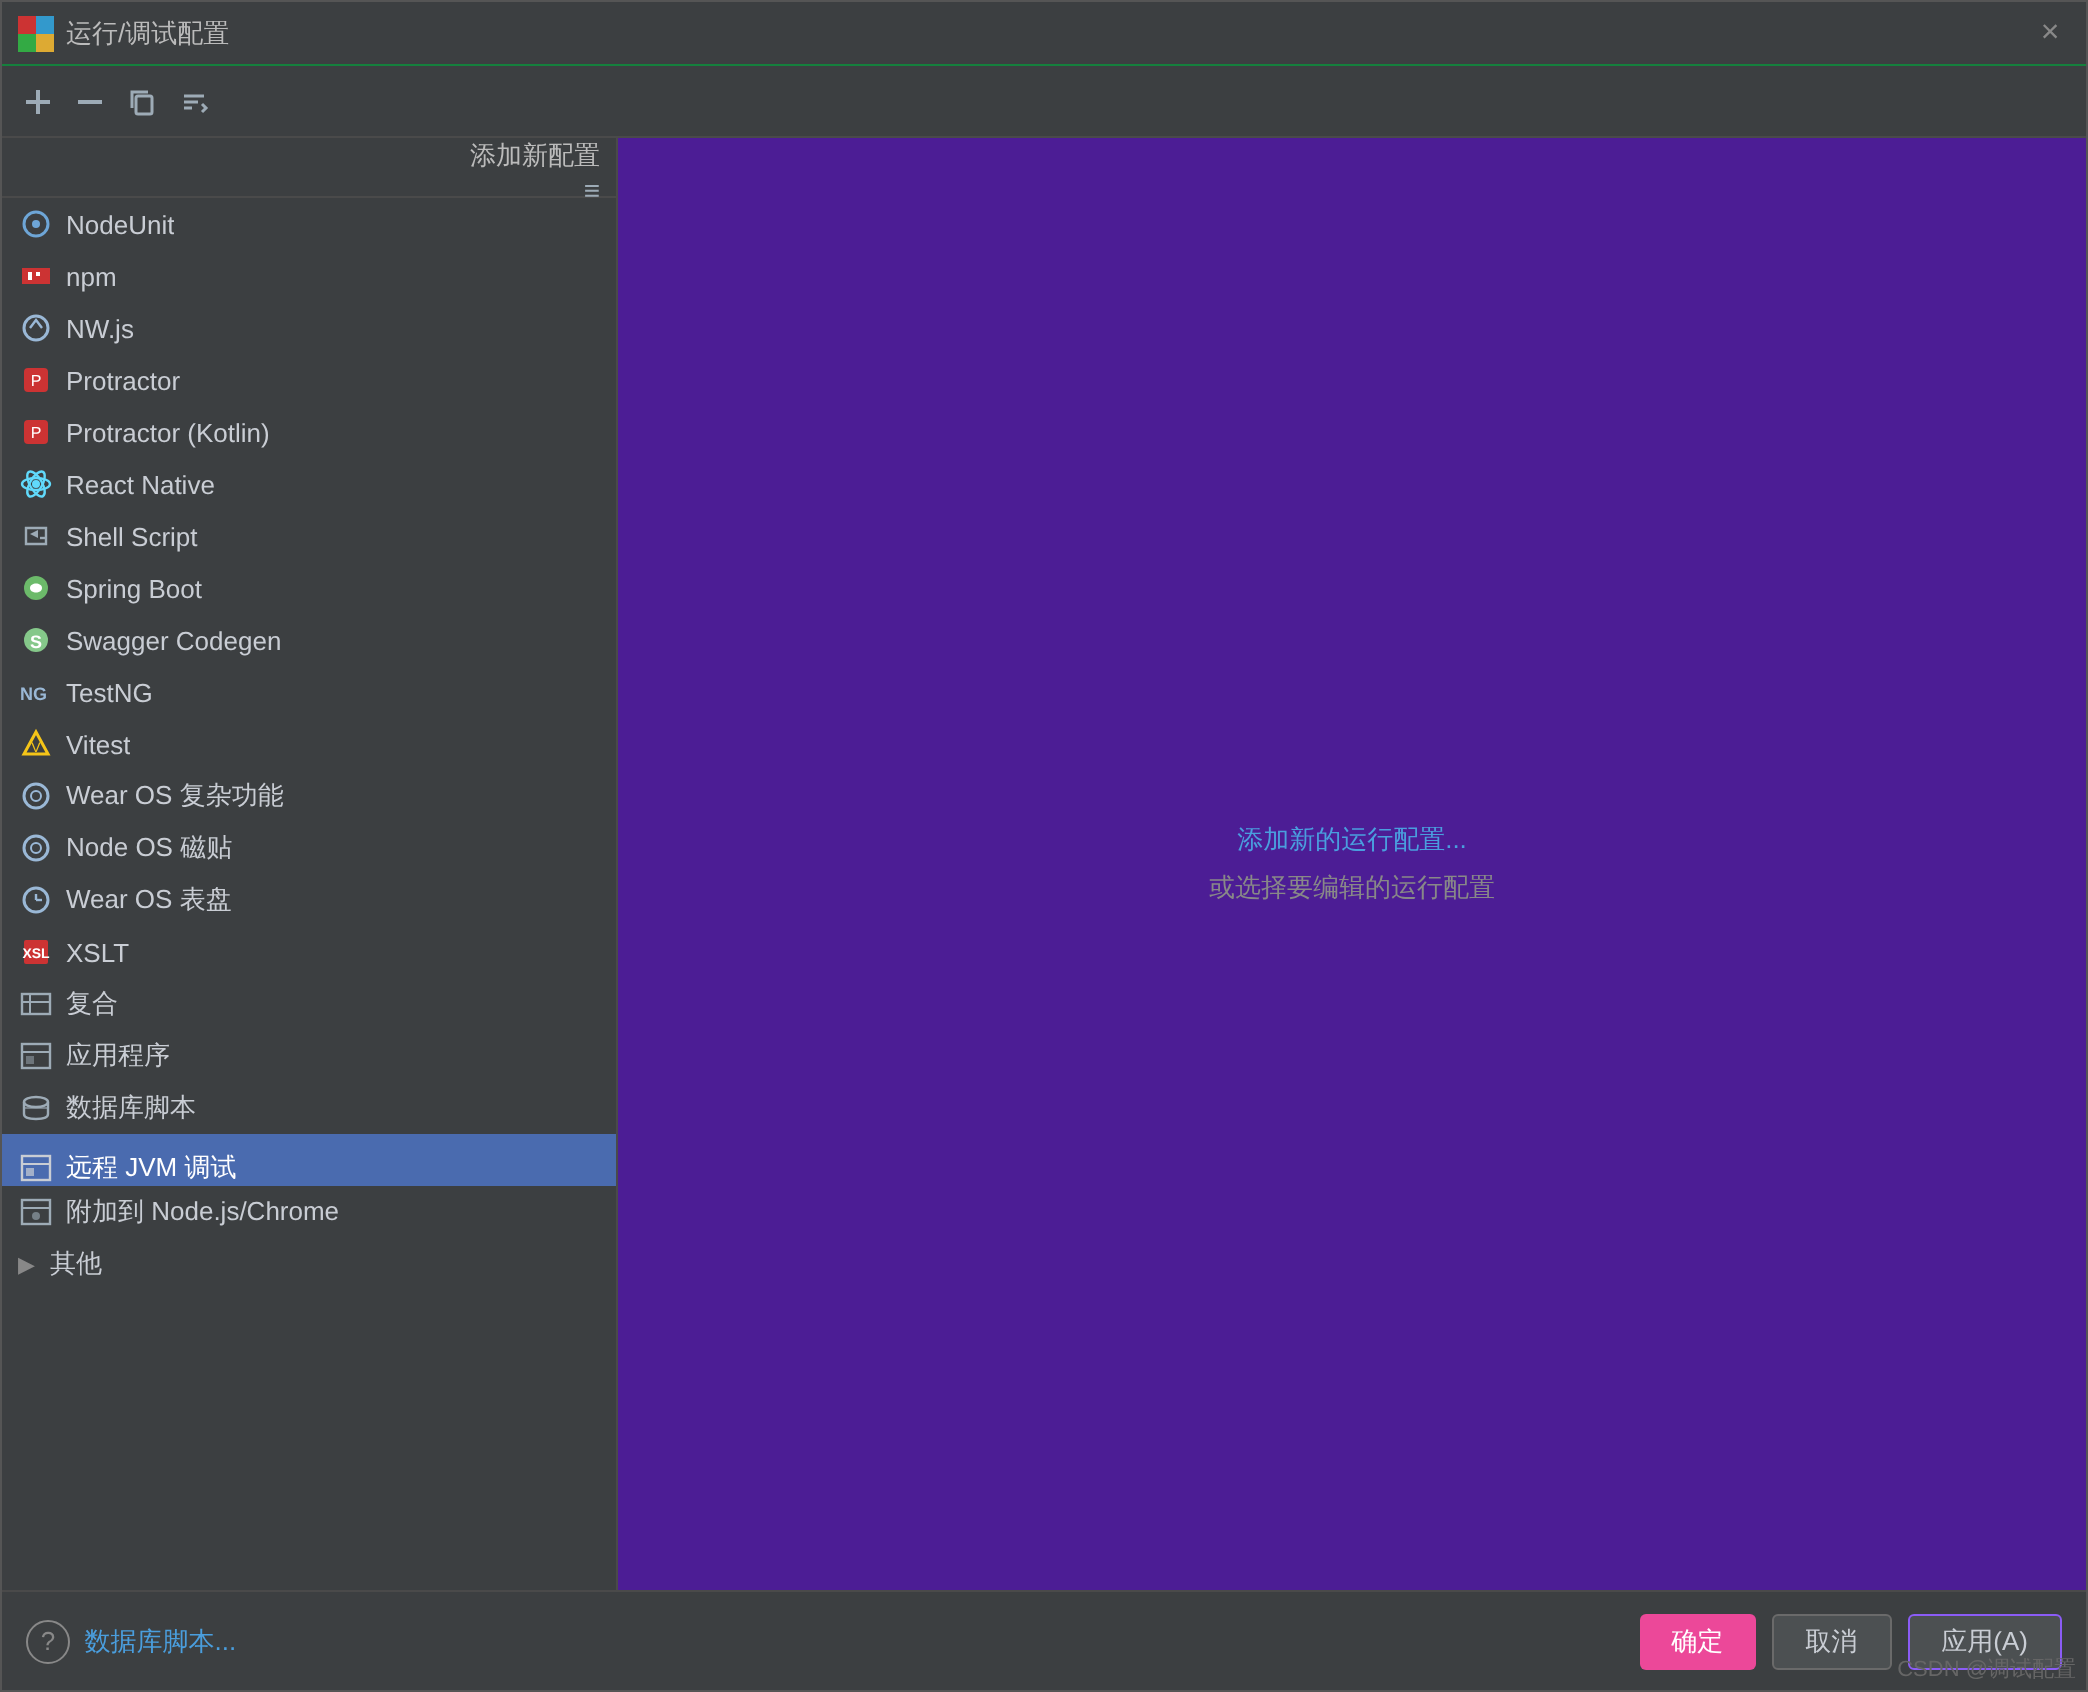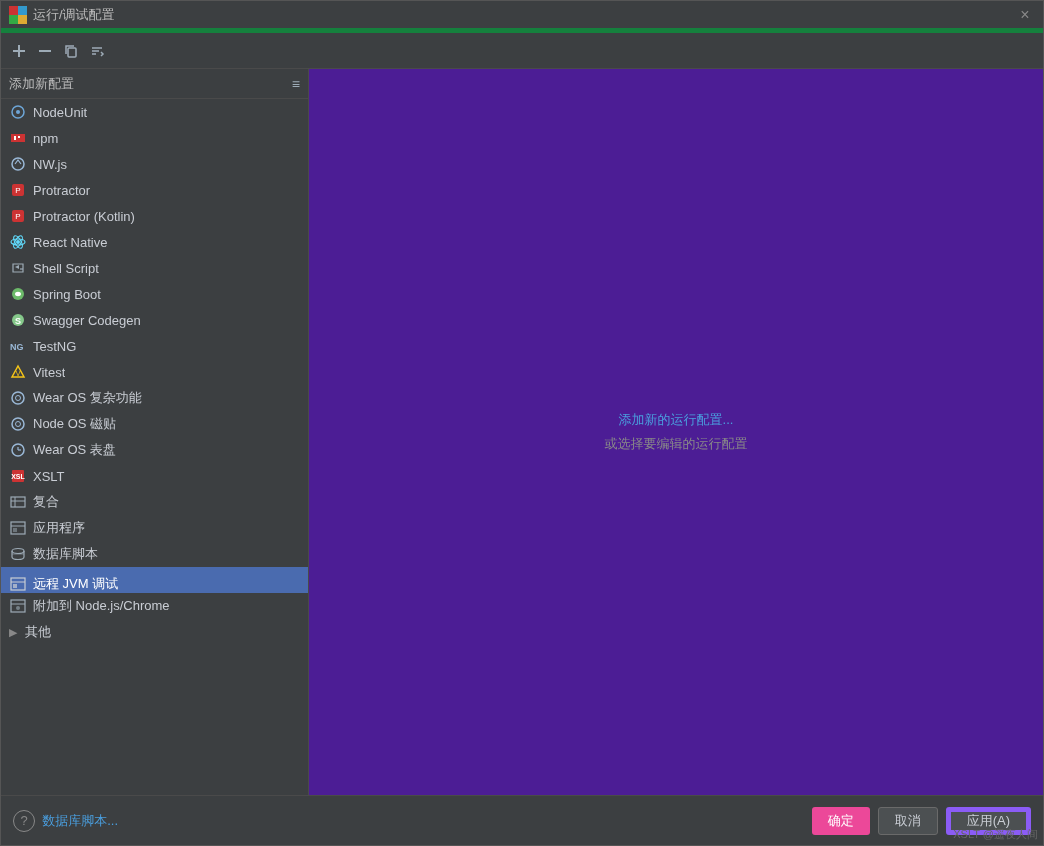--- a/index.html
+++ b/index.html
@@ -26,21 +26,21 @@
       flex-direction: column;
     }
 
     
     .title-bar {
       height: 32px;
       background: #3c3f41;
       display: flex;
       align-items: center;
       padding: 0 8px;
-      border-bottom: 5px solid #15803d;
+      border-bottom: 1px solid #15803d;
       flex-shrink: 0;
       justify-content: flex-end;
     }
     .title-bar-icon {
       width: 18px;
       height: 18px;
       margin-right: 6px;
       flex-shrink: 0;
     }
     .title-text {
@@ -98,25 +98,26 @@
       border-right: 1px solid #4a4a4a;
       flex-shrink: 0;
       position: relative;
     }
 
     
     .add-config-header {
       height: 30px;
       background: #3c3f41;
       display: flex;
-      align-items: center;
+      align-items: flex-end;
       justify-content: space-between;
       padding: 0 8px;
       border-bottom: 1px solid #4a4a4a;
       flex-shrink: 0;
+      flex-direction: column;
     }
     .add-config-label {
       color: #bbb;
       font-size: 13px;
     }
     .add-config-icon {
       color: #9dabb6;
       font-size: 14px;
       cursor: pointer;
     }
@@ -255,21 +256,21 @@
       color: #fff;
     }
     .btn-secondary {
       background: #4c5052;
       color: #c9cdd4;
       border: 1px solid #6a6a6a;
     }
     .btn-apply {
       background: #4c5052;
       color: #c9cdd4;
-      border: 5px solid #8b5cf6;
+      border: 1px solid #8b5cf6;
     }
 
     
     .watermark {
       position: absolute;
       bottom: 4px;
       right: 6px;
       color: #666;
       font-size: 11px;
     }
@@ -562,13 +563,13 @@
       <span class="edit-template-link">数据库脚本...</span>
     </div>
     <div class="bottom-right">
       <button class="btn btn-primary">确定</button>
       <button class="btn btn-secondary">取消</button>
       <button class="btn btn-apply">应用(A)</button>
     </div>
   </div>
 </div>
 
-<div class="watermark">XSLT @遥夜人间</div>
+<div class="watermark">CSDN @调试配置</div>
 
 </body></html>

